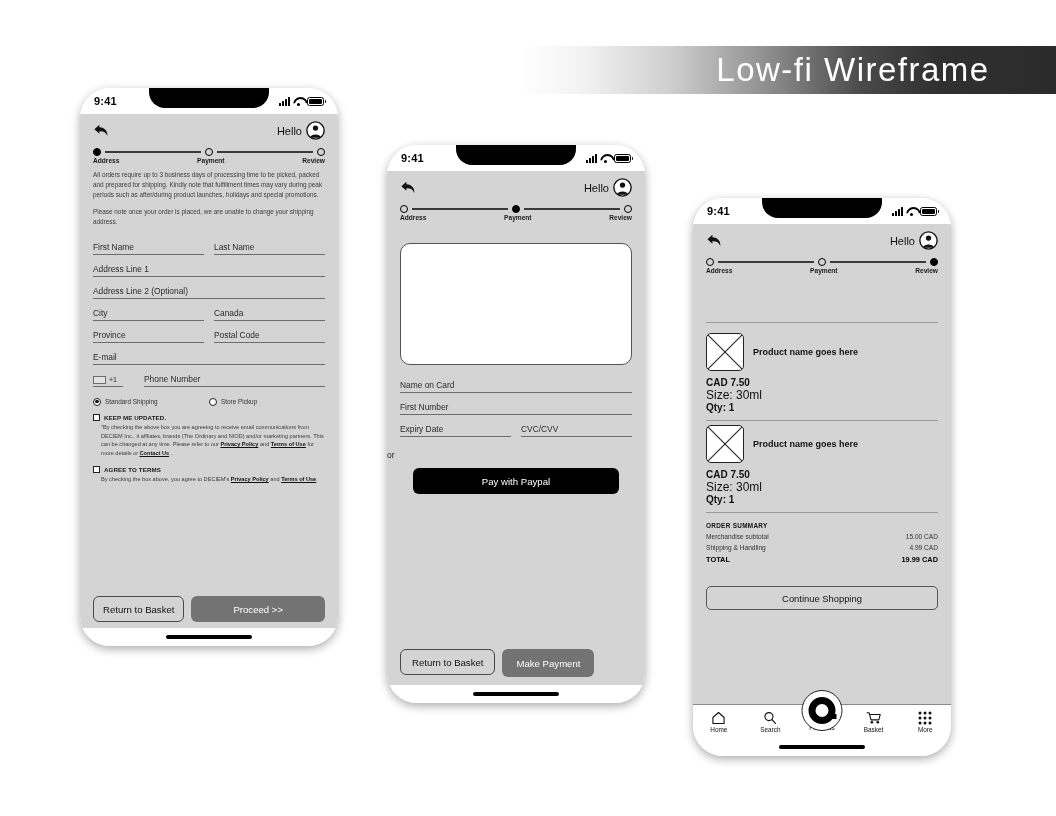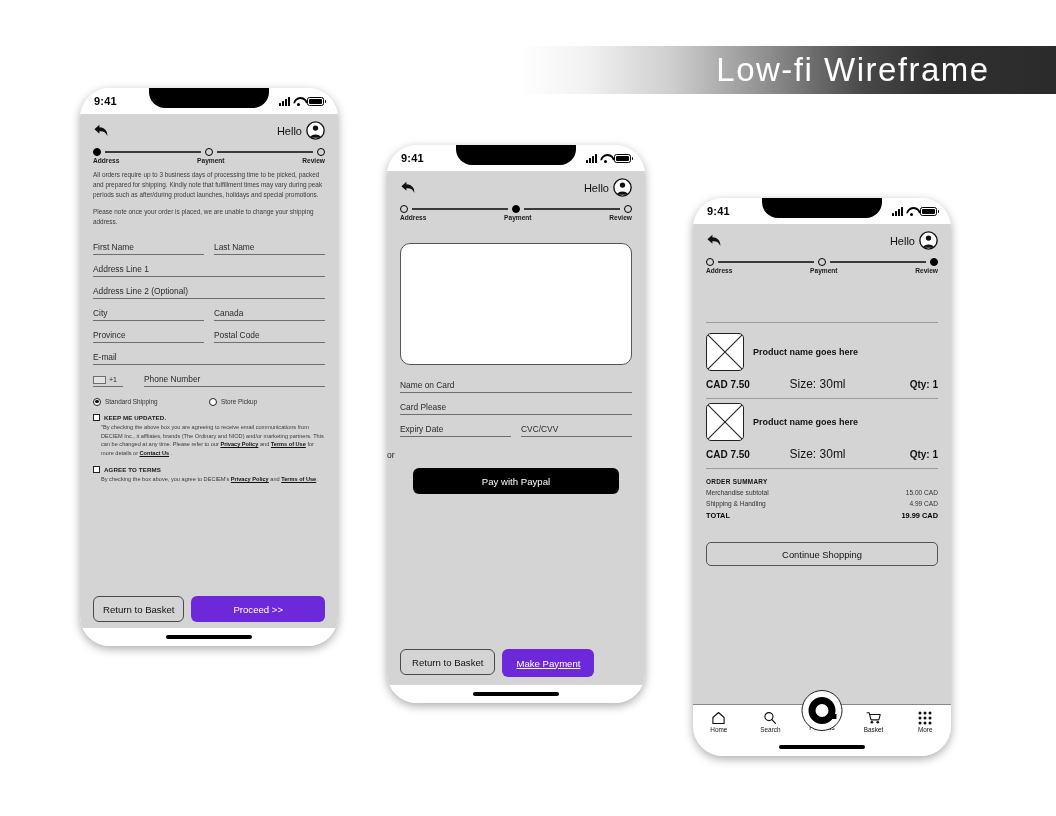--- a/index.html
+++ b/index.html
@@ -181,51 +181,51 @@
   .legal { font-size: 5.6px; line-height: 1.6; color: #3b3b3b; margin-top: 2px; padding-left: 8px; }
   .legal u, .legal b { text-decoration: underline; font-weight: bold; color: #111; }
 
   
   .btn-row { display: flex; gap: 7px; padding: 0 13px; margin-top: auto; margin-bottom: 6px; }
   .btn {
     height: 26px; display: flex; align-items: center; justify-content: center;
     font-size: 9.6px; border-radius: 6px; white-space: nowrap;
   }
   .btn-outline { background: #d4d4d4; border: 1.1px solid #4a4a4a; color: #111; flex: 0 0 auto; padding: 0 9px; }
-  .btn-dark { background: #6d28d9; color: #fff; flex: 1 1 auto; }
+  .btn-dark { background: #737373; color: #fff; flex: 1 1 auto; }
 
   
   .card-placeholder {
     margin: 22px 13px 0 13px;
     height: 122px;
     background: #fff;
     border: 1.1px solid #555;
     border-radius: 10px;
   }
   .or-text { font-size: 8.5px; color: #222; margin-top: 13px; }
   .paypal-btn {
     margin: 8px 26px 0 26px; height: 26px; background: #000; color: #fff;
     border-radius: 6px; display: flex; align-items: center; justify-content: center;
     font-size: 9.6px;
   }
   .btn-row-2 { display:flex; gap: 7px; padding: 0 13px; margin-bottom: 8px; }
   .btn-row-2 .btn-outline { padding: 0 11px; }
-  .btn-row-2 .btn-dark { padding: 14px 14px; flex: 0 0 auto; text-decoration: underline; }
+  .btn-row-2 .btn-dark { padding: 14px 14px; flex: 0 0 auto; }
 
   
   .divider-top { height: 1px; background: #9a9a9a; margin: 48px 13px 0 13px; }
   .product-row { padding: 0 13px; margin-top: 10px; }
   .product-main { display: flex; gap: 9px; align-items: center; }
   .product-thumb {
     width: 38px; height: 38px; background: #fff; border: 1.2px solid #222;
     border-radius: 5px; flex: 0 0 auto; position: relative; overflow: hidden;
   }
   .product-thumb svg { position: absolute; left: 0; top: 0; }
   .product-name { font-size: 9px; font-weight: bold; color: #111; line-height: 1.28; padding-top: 1px; }
-  .product-meta { display: flex; align-items: baseline; margin-top: 6px; }
+  .product-meta { display: flex; align-items: baseline; margin-top: 6px; flex-direction: column; }
   .prod-price { font-size: 10px; font-weight: bold; color: #111; width: 36%; }
   .prod-size { font-size: 12px; color: #111; flex: 1 1 auto; }
   .prod-qty { font-size: 10px; font-weight: bold; color: #111; }
   .product-sep { height: 1px; background: #9a9a9a; margin: 7px 13px 0 13px; }
 
   .summary { padding: 0 13px; margin-top: 9px; }
   .summary-title { font-size: 6.4px; font-weight: bold; color: #111; letter-spacing: 0.3px; }
   .summary-line { display: flex; justify-content: space-between; margin-top: 4px; }
   .summary-line span { font-size: 6.6px; color: #333; }
   .summary-line.total span { font-weight: bold; font-size: 7.4px; color: #000; }
@@ -451,21 +451,21 @@
       </div>
     </div>
 
     <div class="card-placeholder"></div>
 
     <div class="form">
       <div class="field-row">
         <div class="field full">Name on Card</div>
       </div>
       <div class="field-row">
-        <div class="field full">Card Please</div>
+        <div class="field full">First Number</div>
       </div>
       <div class="field-row">
         <div class="field">Expiry Date</div>
         <div class="field">CVC/CVV</div>
       </div>
     </div>
 
     <div class="or-text">or</div>
     <div class="paypal-btn">Pay with Paypal</div>
 

